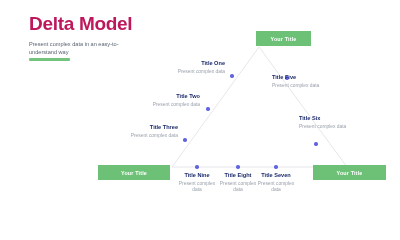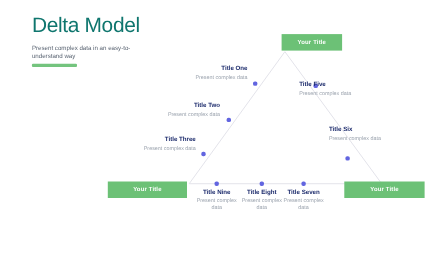--- a/index.html
+++ b/index.html
@@ -7,21 +7,21 @@
     width:400px;height:225px;overflow:hidden;
     background:#ffffff;
     font-family:"Liberation Sans","DejaVu Sans",sans-serif;
     -webkit-font-smoothing:antialiased;
   }
   .slide{position:relative;width:400px;height:225px;background:#fff;}
 
   
   .hdr{position:absolute;left:29px;top:13px;width:150px;}
   .hdr-title{
-    font-size:19px;font-weight:400;color:#0f766e;
+    font-size:19px;font-weight:700;color:#be185d;
     letter-spacing:-0.3px;line-height:22px;margin:0;
   }
   .hdr-sub{
     margin:5px 0 0 0;font-size:5.6px;line-height:8px;
     color:#5a6472;font-weight:400;max-width:112px;
   }
   .hdr-rule{
     position:absolute;left:0;top:45px;width:41px;height:2.5px;
     background:#74c47e;border-radius:1px;
   }

